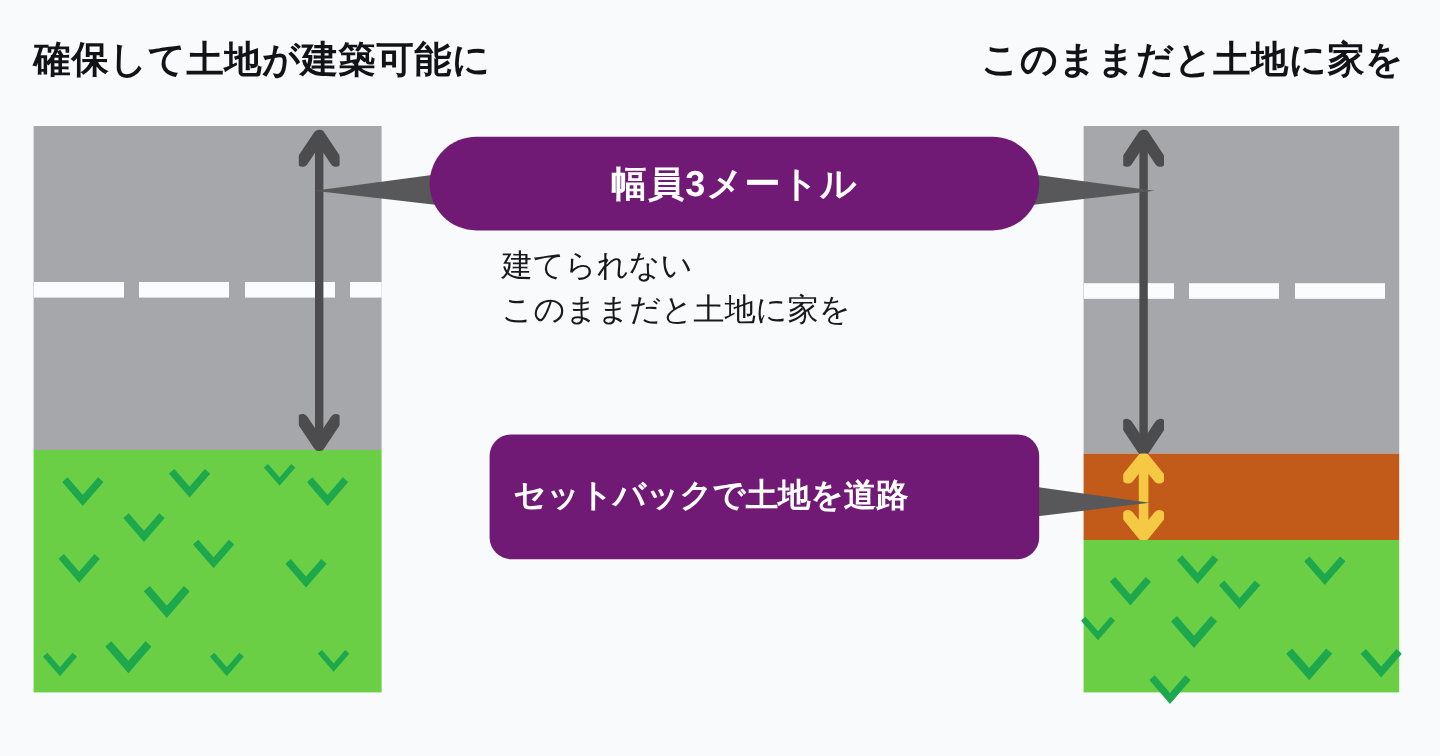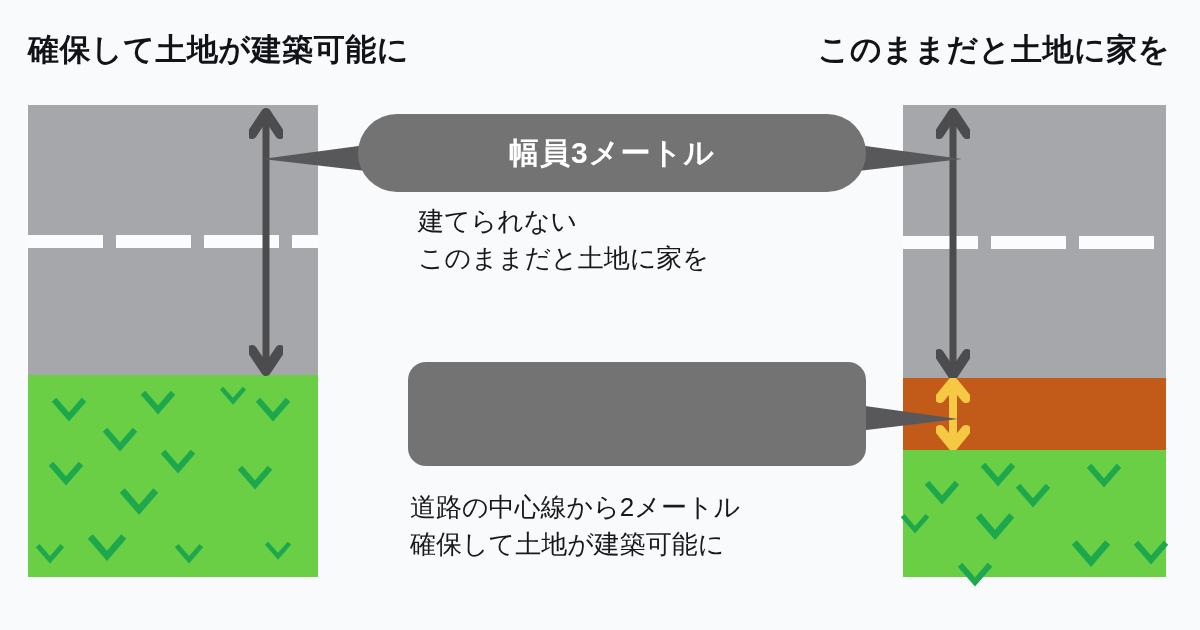--- a/index.html
+++ b/index.html
@@ -56,21 +56,21 @@
   .grass{position:absolute;width:34px;height:26px;}
   .grass svg{display:block;width:100%;height:100%;}
 
   
   .measure{position:absolute;}
   .measure svg{display:block;}
 
   
   .bubble{
     position:absolute;
-    background:#737373;
+    background:#701a75;
     color:#ffffff;
     font-weight:bold;
     box-sizing:border-box;
     display:flex;
     align-items:center;
   }
   #bubble-width{
     left:358px;top:114px;width:508px;height:78px;
     border-radius:39px;
     justify-content:center;
@@ -281,21 +281,18 @@
     <span class="note-line">このままだと土地に家を</span>
   </div>
 
   <div class="tail" style="left:858px;top:398px;">
     <svg width="100" height="36" viewBox="0 0 100 36">
         <polygon points="100,21 0,7 0,33" fill="#58585a"></polygon>
       </svg>
   </div>
   <div class="bubble" id="bubble-setback">
     <div>
-    </div>
-  </div>
-
-  <div class="note" id="note-bottom">
-    <span class="note-line">道路の中心線から2メートル</span>
-    <span class="note-line">確保して土地が建築可能に</span>
-  </div>
+      <span class="bubble-text">セットバックで土地を道路</span>
+    </div>
+  </div>
+
 
 </div>
 
 </body></html>

